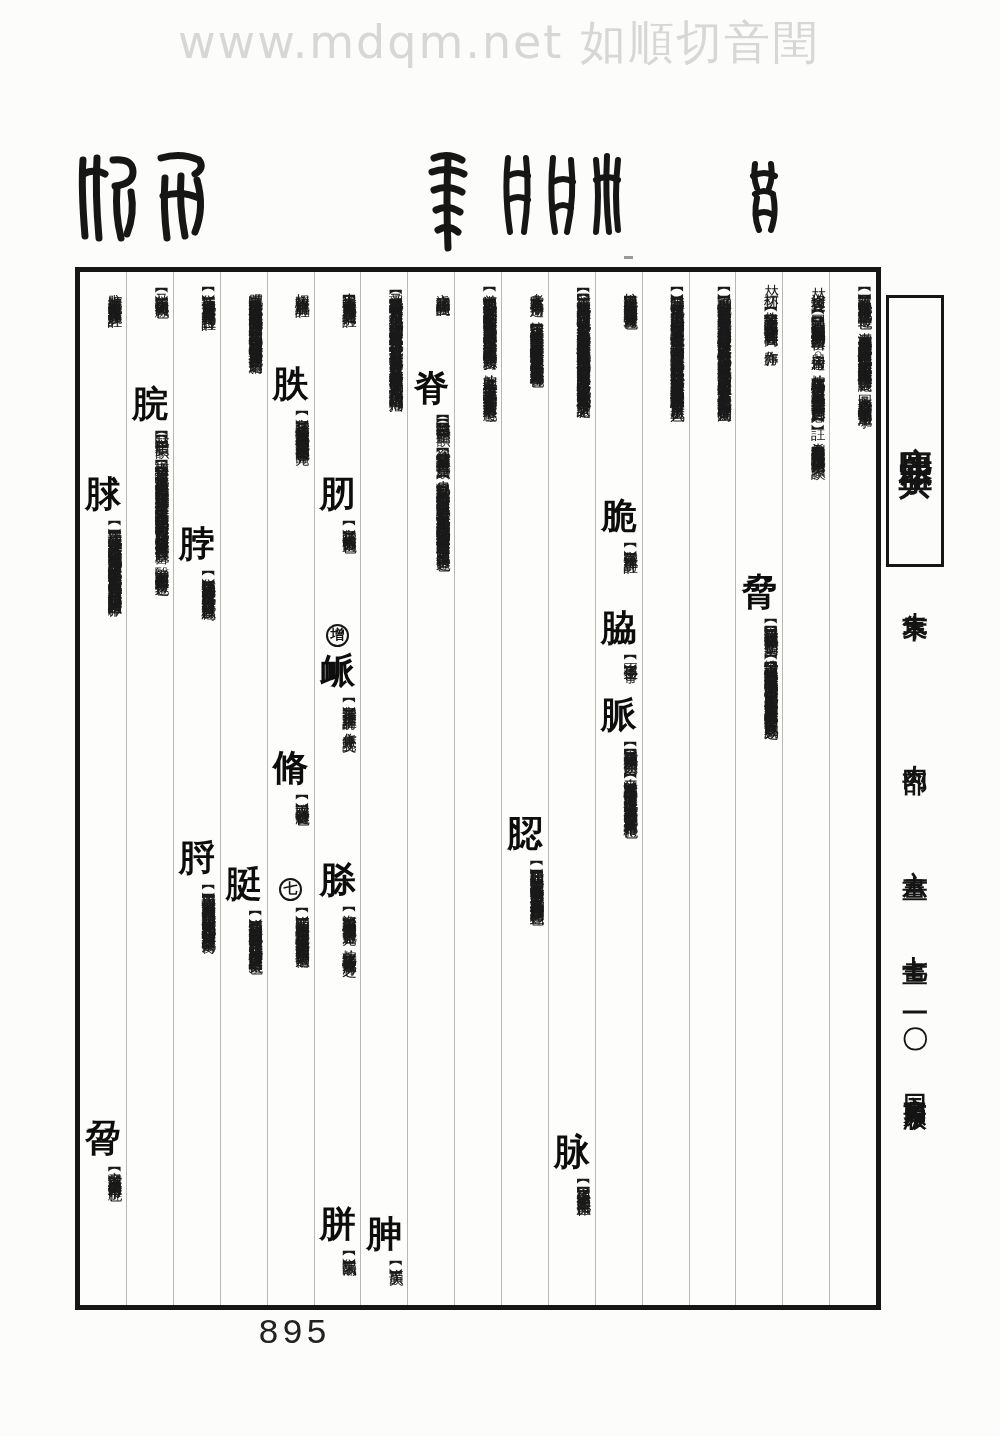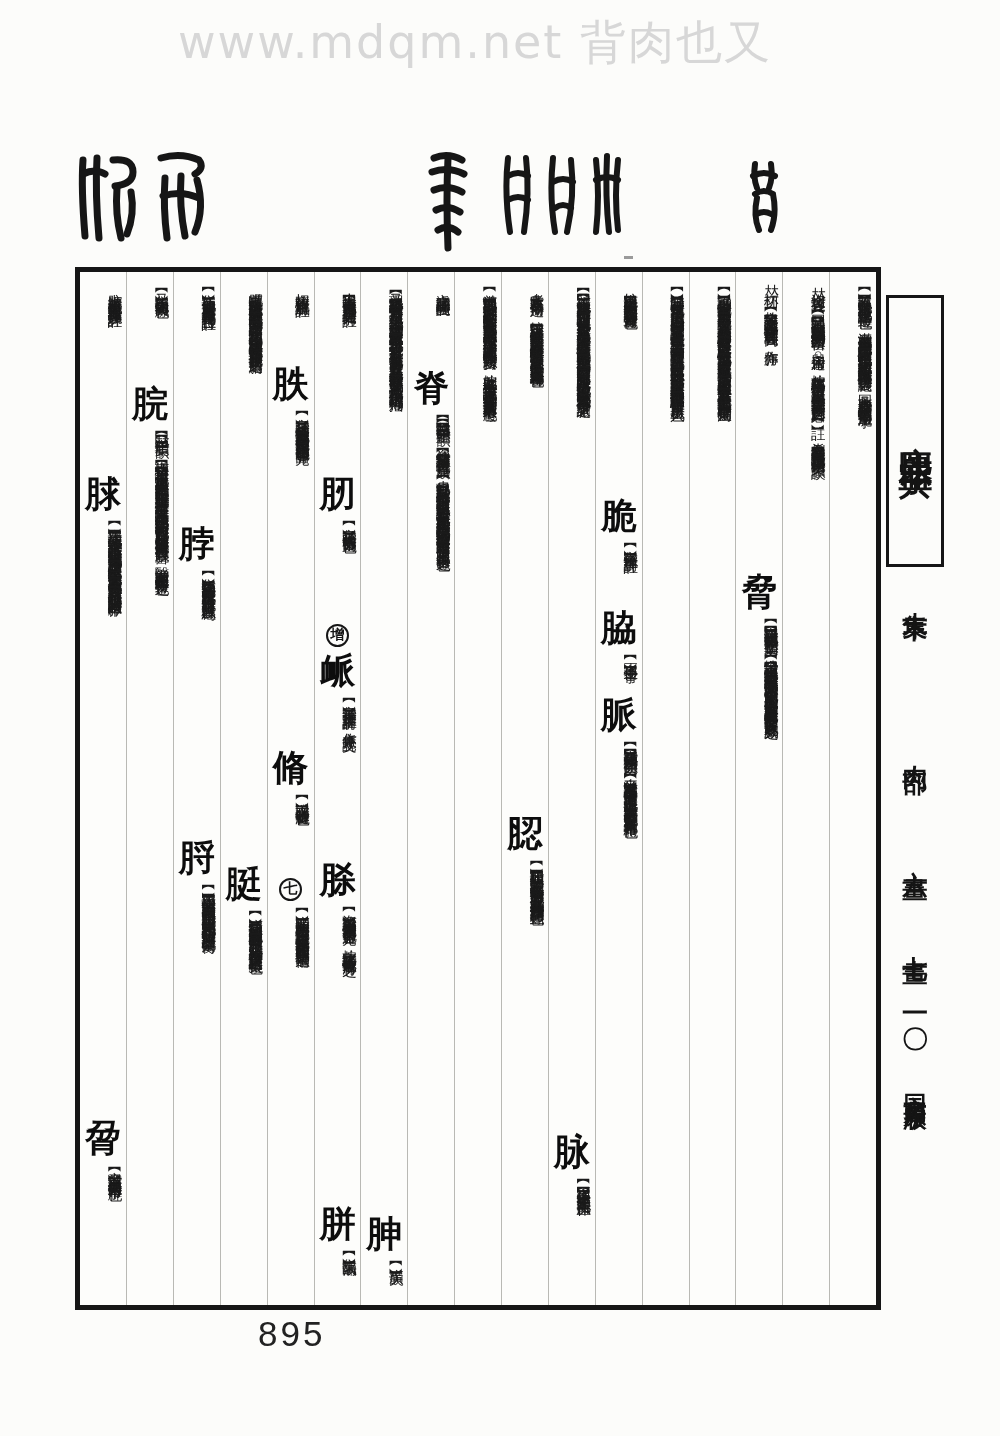--- a/index.html
+++ b/index.html
@@ -63,28 +63,28 @@
     letter-spacing:4px;white-space:nowrap;
   }
   .kx-title-box .v-text{font-size:34px;font-weight:bold;letter-spacing:6px;}
   .m-item{position:absolute;left:0;width:62px;text-align:center;}
   .m-item .v-text{font-size:25px;font-weight:bold;}
   .m-folio .v-text{font-size:26px;font-weight:bold;letter-spacing:8px;}
   .m-edition .v-text{font-size:23px;font-weight:bold;letter-spacing:3px;}
   
   .page-number{
     position:absolute;left:258px;top:1314px;
-    font-family:Liberation Sans, sans-serif;
+    font-family:Liberation Mono, monospace;
     font-size:35px;color:#222;letter-spacing:3px;
   }
 </style>
 </head>
 <body>
 
-<div class="watermark">www.mdqm.net 背肉也又</div>
+<div class="watermark">www.mdqm.net 如順切音閏</div>
 
 <div class="seal-row">
   <div class="seal-group" style="left:75px;top:8px;">
     <span class="seal-glyph">
       <svg width="66" height="96" viewBox="0 0 66 96">
           <g fill="none" stroke="#161616" stroke-width="7" stroke-linecap="round">
             <path d="M8 12 Q6 40 10 88"></path>
             <path d="M22 10 Q20 45 24 90"></path>
             <path d="M8 26 Q20 20 30 26"></path>
             <path d="M38 12 Q58 10 58 24 Q58 36 40 38"></path>

